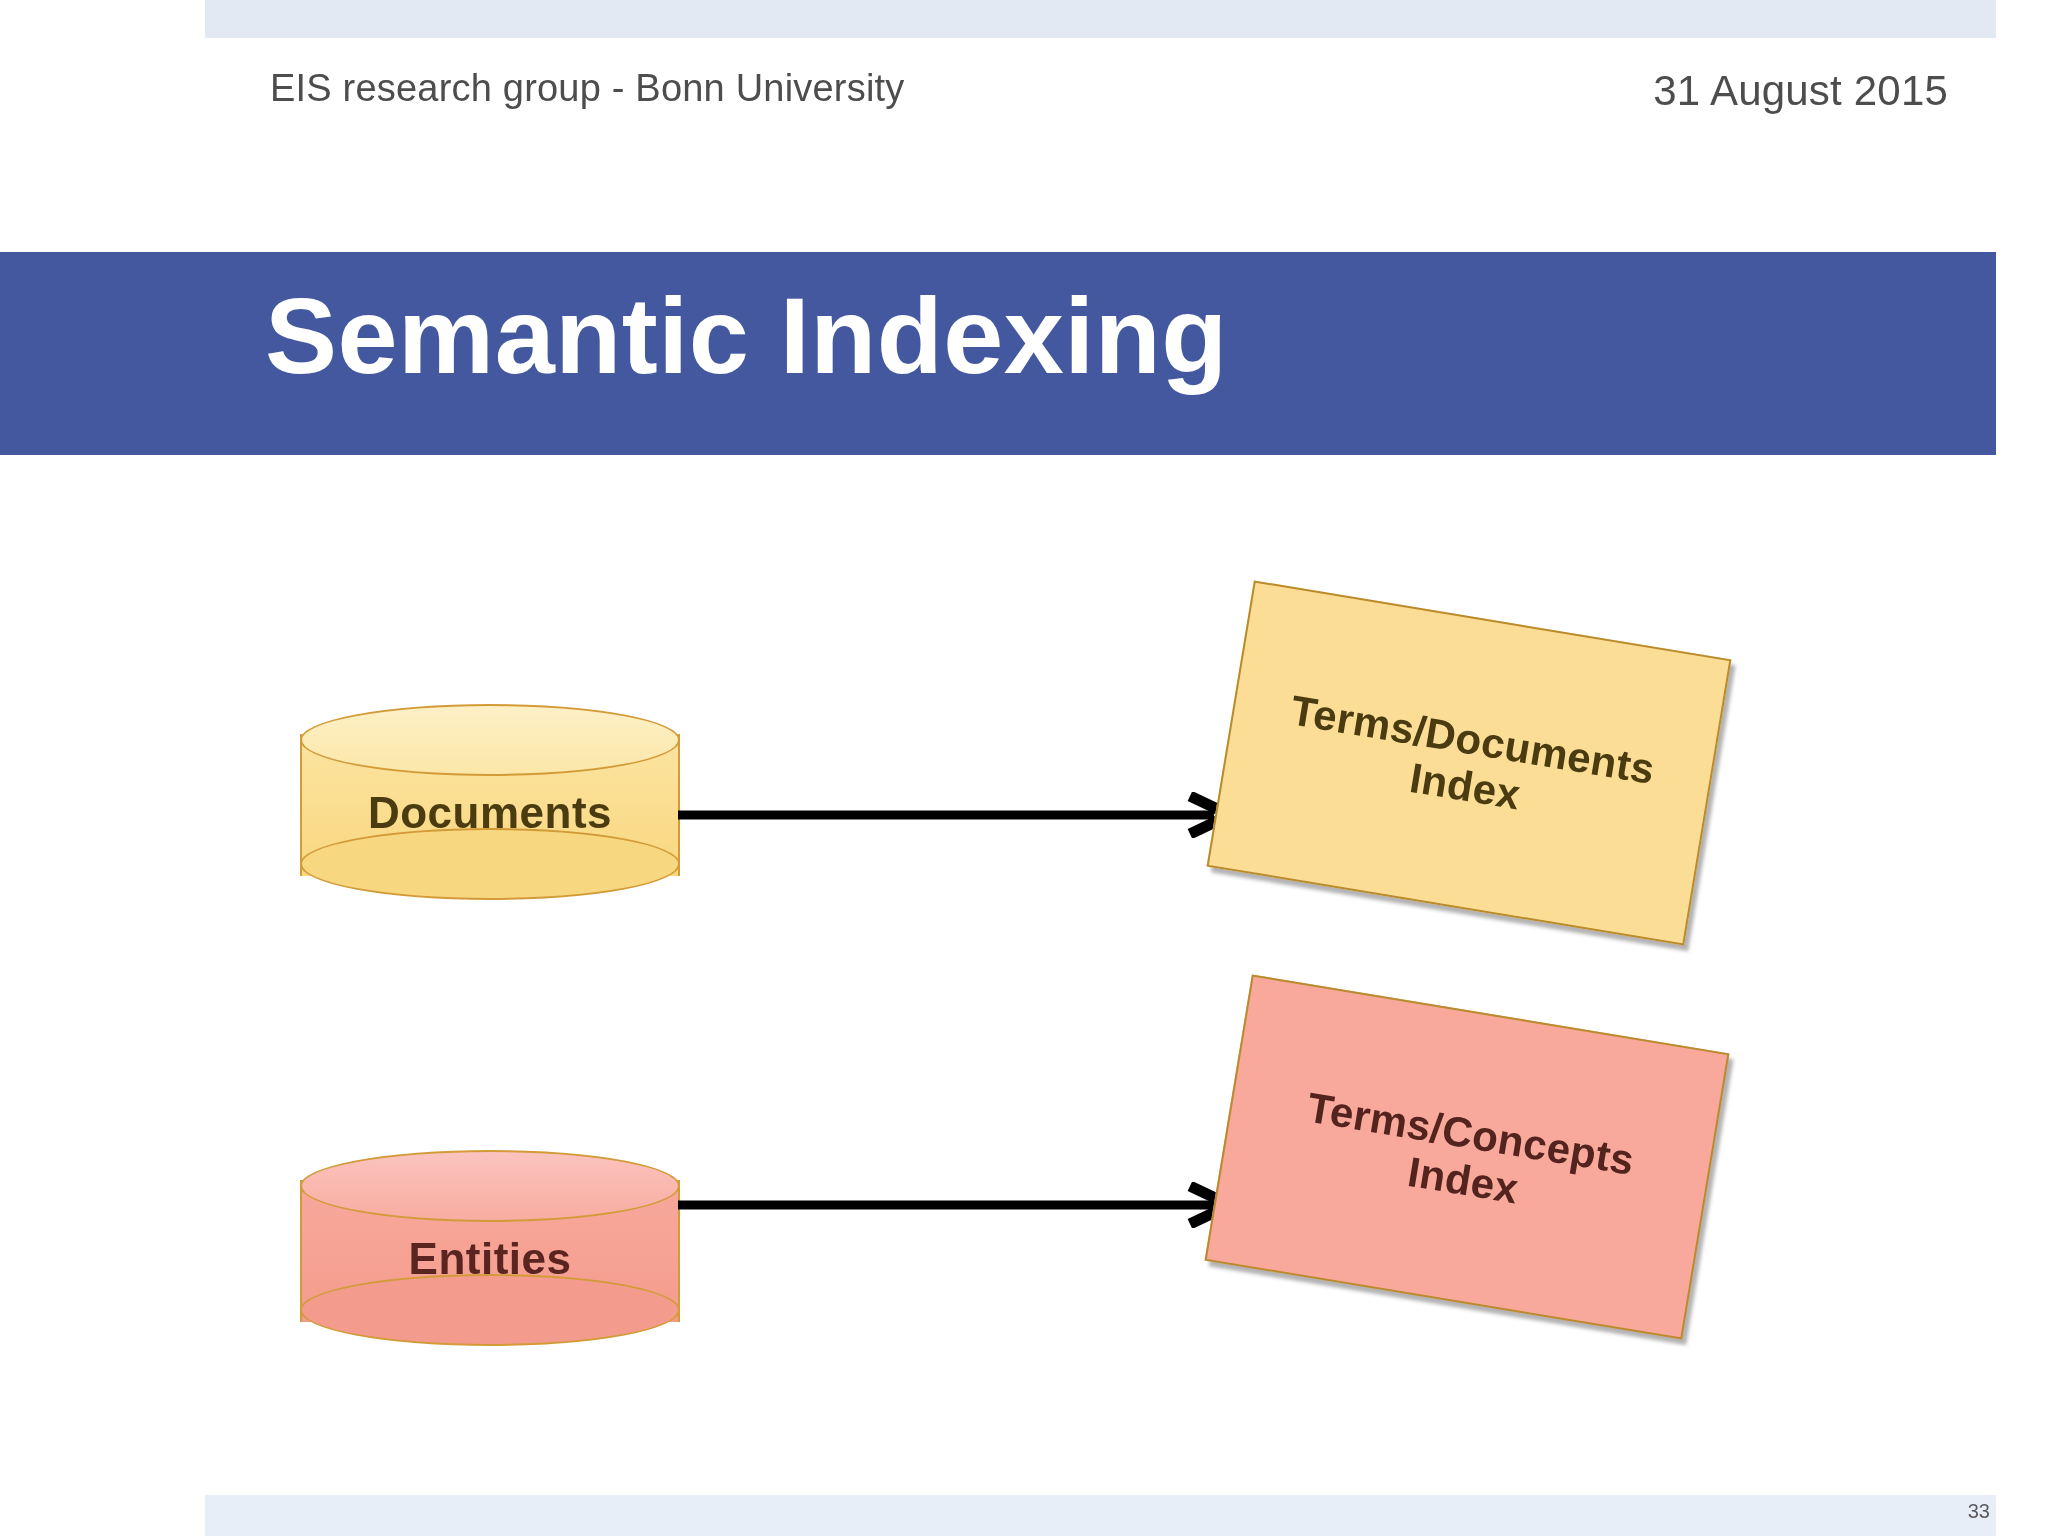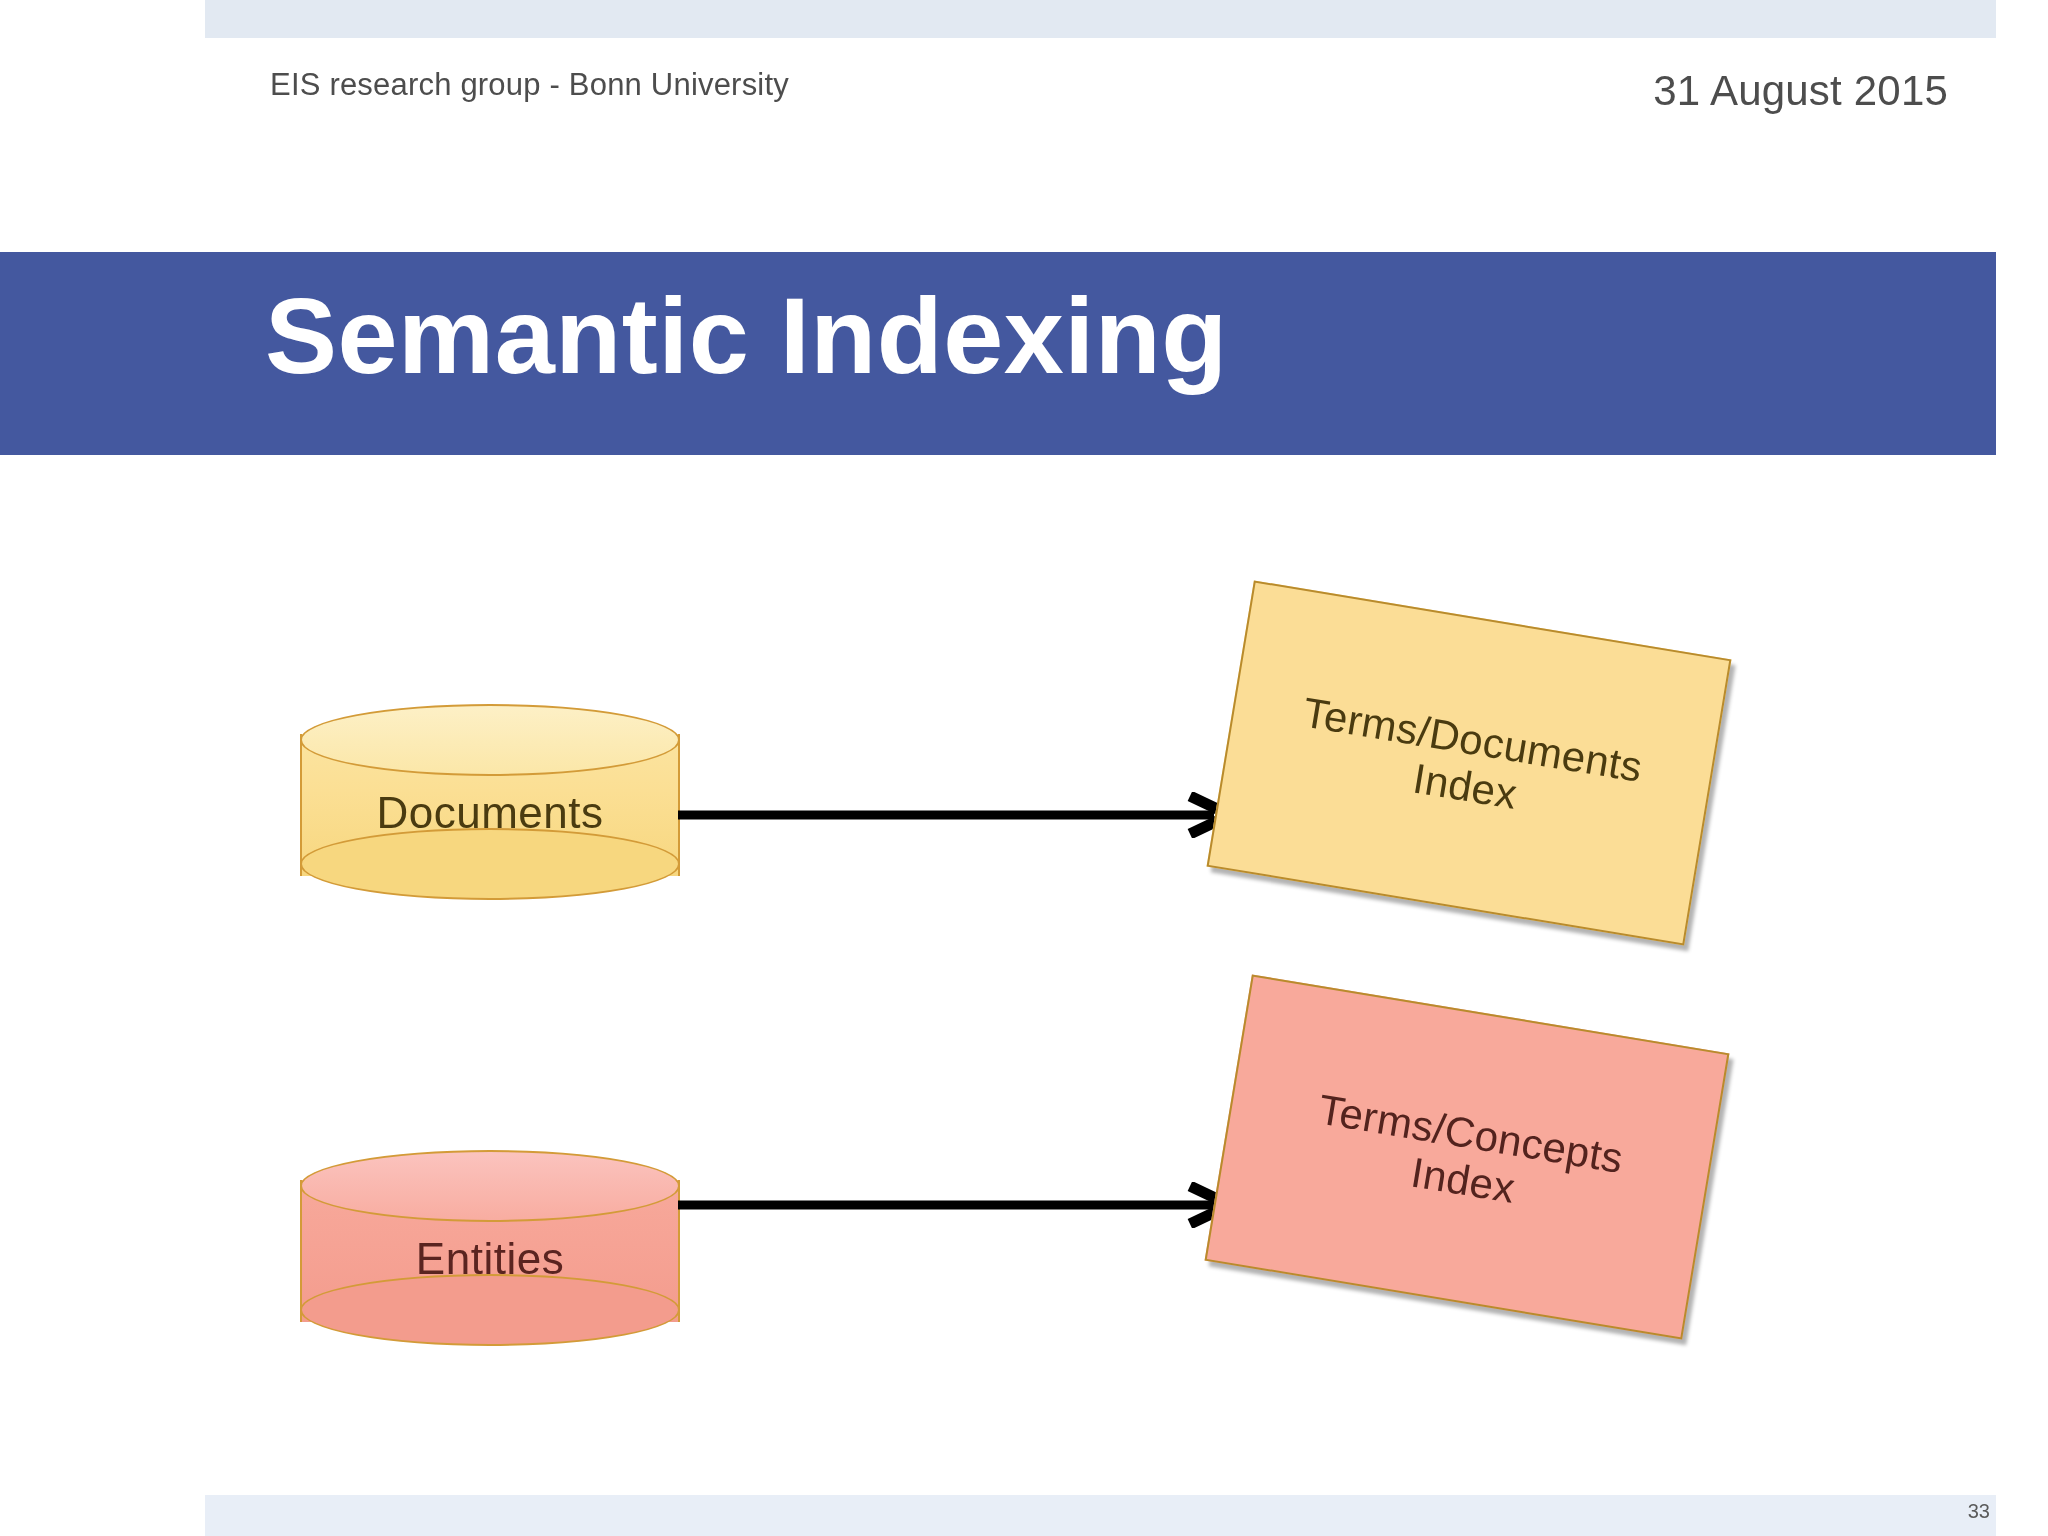--- a/index.html
+++ b/index.html
@@ -35,21 +35,21 @@
     width: 1791px;
     height: 41px;
     background: #e8eef7;
   }
 
   
   .header-left {
     position: absolute;
     left: 270px;
     top: 67px;
-    font-size: 31px;
+    font-size: 38px;
     color: #4d4d4d;
     letter-spacing: 0.2px;
     white-space: nowrap;
   }
   .header-right {
     position: absolute;
     right: 100px;
     top: 67px;
     font-size: 42px;
     color: #4d4d4d;
@@ -79,20 +79,21 @@
     white-space: nowrap;
   }
 
   
   .diagram {
     position: absolute;
     left: 0;
     top: 460px;
     width: 2048px;
     height: 1030px;
+    font-weight: bold;
   }
 
   
   .cyl {
     position: absolute;
     width: 380px;
     height: 190px;
   }
   .cyl .body {
     position: absolute;

